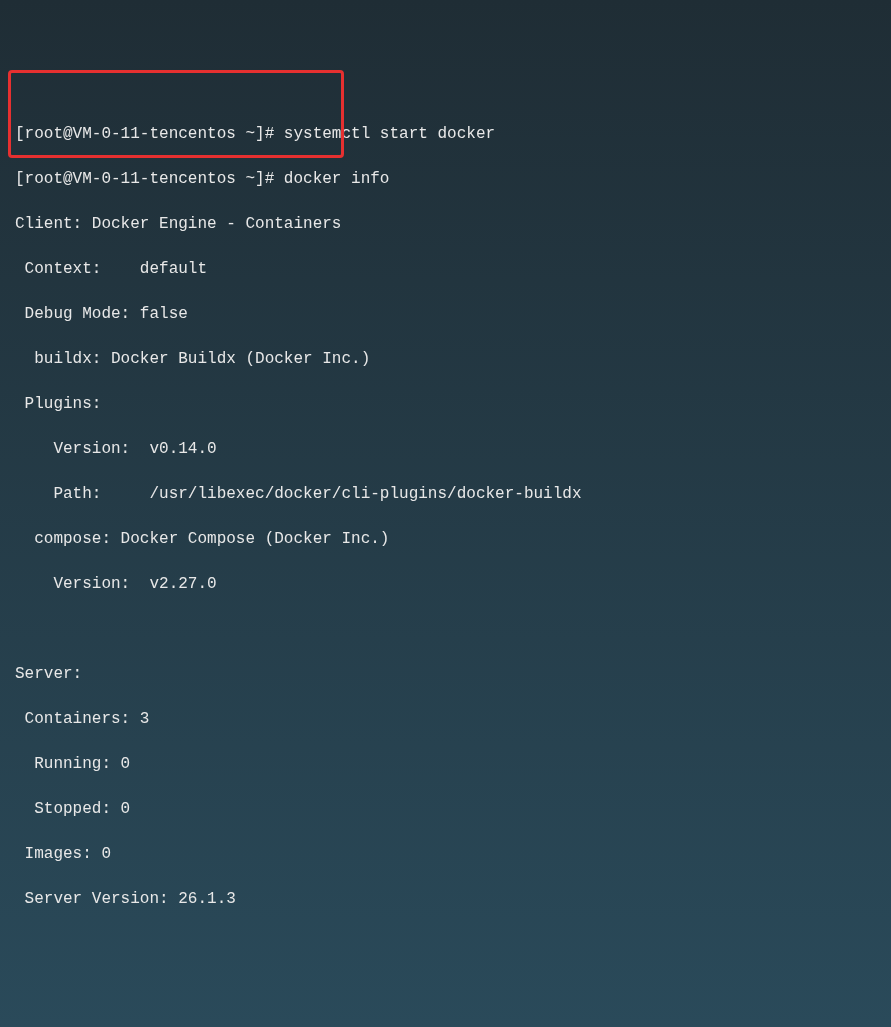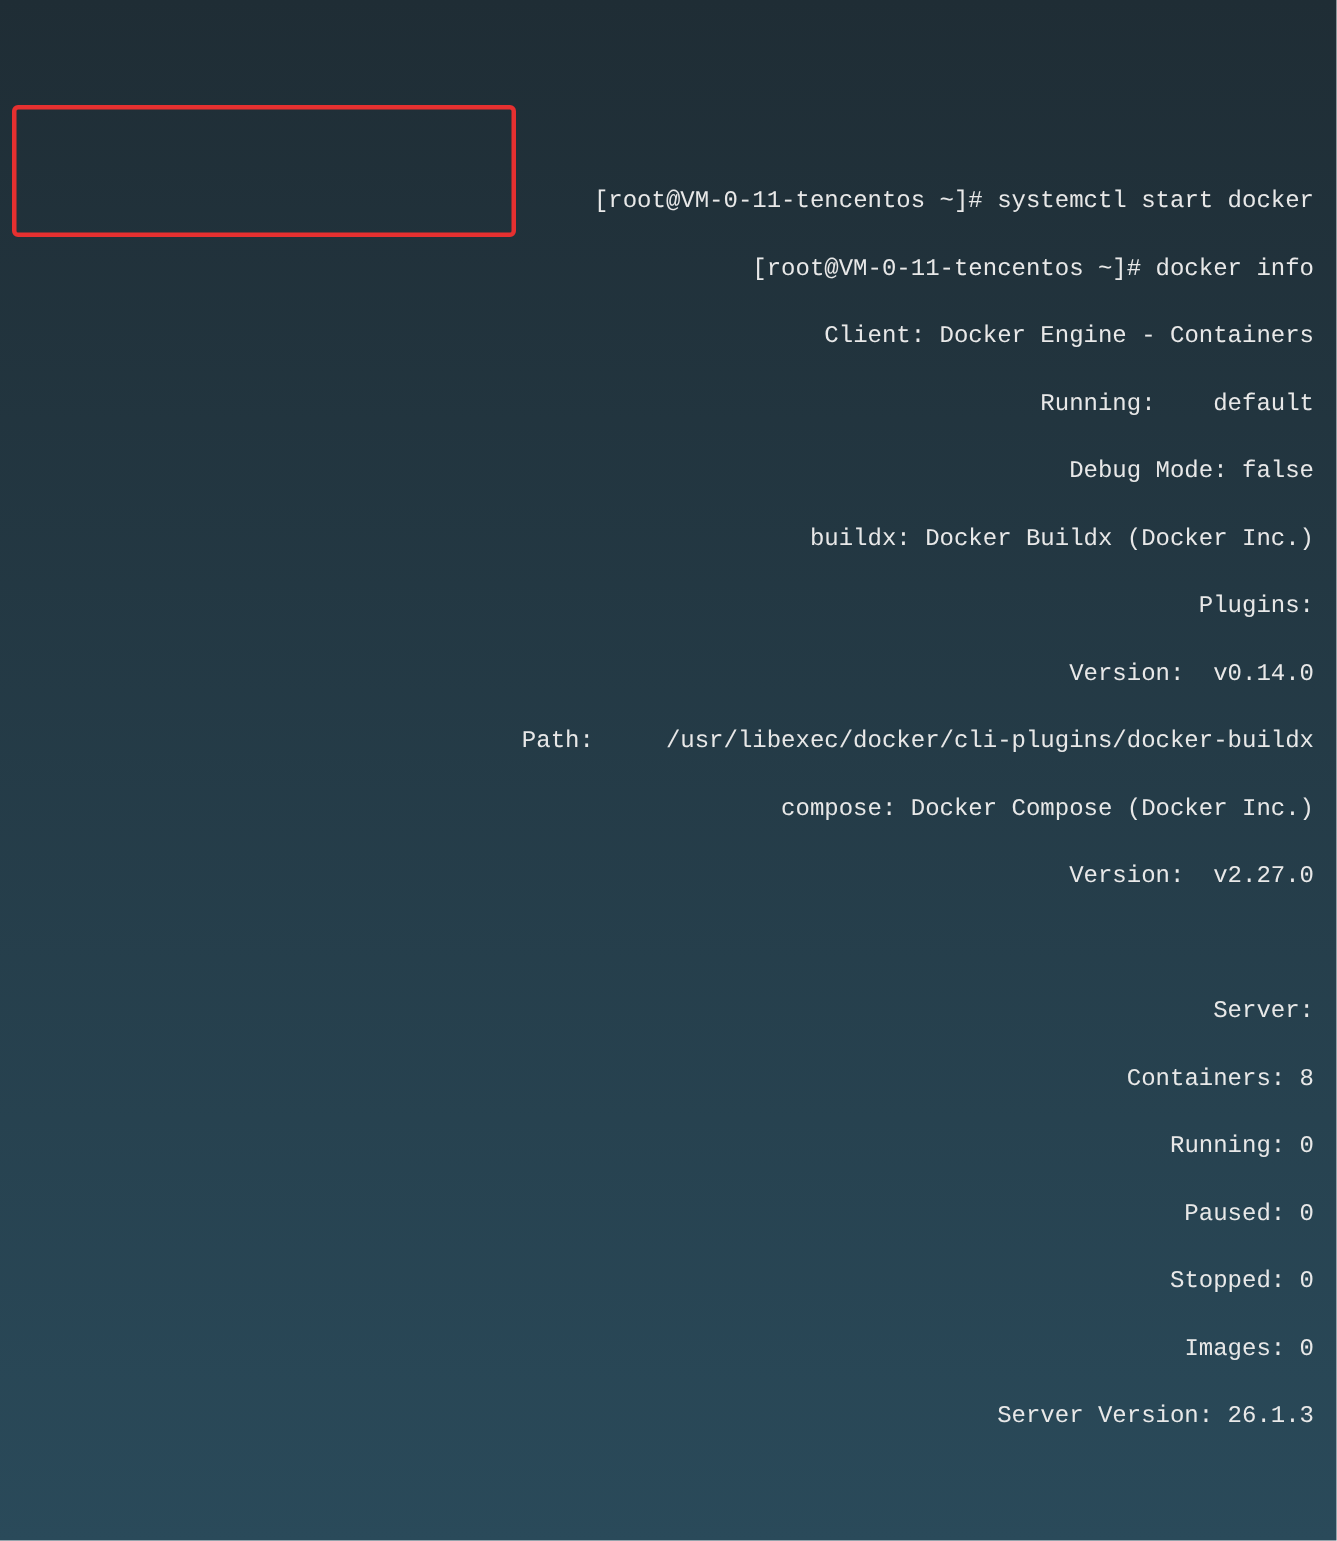--- a/index.html
+++ b/index.html
@@ -10,54 +10,53 @@
     box-sizing: border-box;
     background: linear-gradient(180deg, #1f2d35 0%, #2a4a5a 100%);
     font-family: "Consolas", "Courier New", monospace;
     font-size: 16px;
     line-height: 22.5px;
     color: #e8e8e8;
     white-space: pre;
     overflow: hidden;
     position: relative;
   }
-  .line { display: block; text-align: right; }
+  .line { display: block; }
   .highlight-box {
     position: absolute;
     left: 8px;
     top: 70px;
     width: 330px;
     height: 82px;
     border: 3px solid #e63030;
     border-radius: 4px;
     pointer-events: none;
   }
 </style>
 </head>
 <body>
 
 
 
 <div>
 <span class="line"><span>[root@VM-0-11-tencentos ~]# </span><span>systemctl start docker</span></span>
 <span class="line"><span>[root@VM-0-11-tencentos ~]# </span><span>docker info</span></span>
 <span class="line">Client: Docker Engine - Containers</span>
-<span class="line"><span> Running:    </span><span>default</span></span>
+<span class="line"><span> Context:    </span><span>default</span></span>
 <span class="line"><span> Debug Mode: </span><span>false</span></span>
 <span class="line">  buildx: Docker Buildx (Docker Inc.)</span>
 <span class="line"> Plugins:</span>
 <span class="line">    Version:  v0.14.0</span>
 <span class="line">    Path:     /usr/libexec/docker/cli-plugins/docker-buildx</span>
 <span class="line">  compose: Docker Compose (Docker Inc.)</span>
 <span class="line">    Version:  v2.27.0</span>
 <span class="line"> </span>
 <span class="line">Server:</span>
-<span class="line"> Containers: 8</span>
+<span class="line"> Containers: 3</span>
 <span class="line">  Running: 0</span>
-<span class="line">  Paused: 0</span>
 <span class="line">  Stopped: 0</span>
 <span class="line"> Images: 0</span>
 <span class="line"> Server Version: 26.1.3</span>
 
 
 
 
 
 
 

